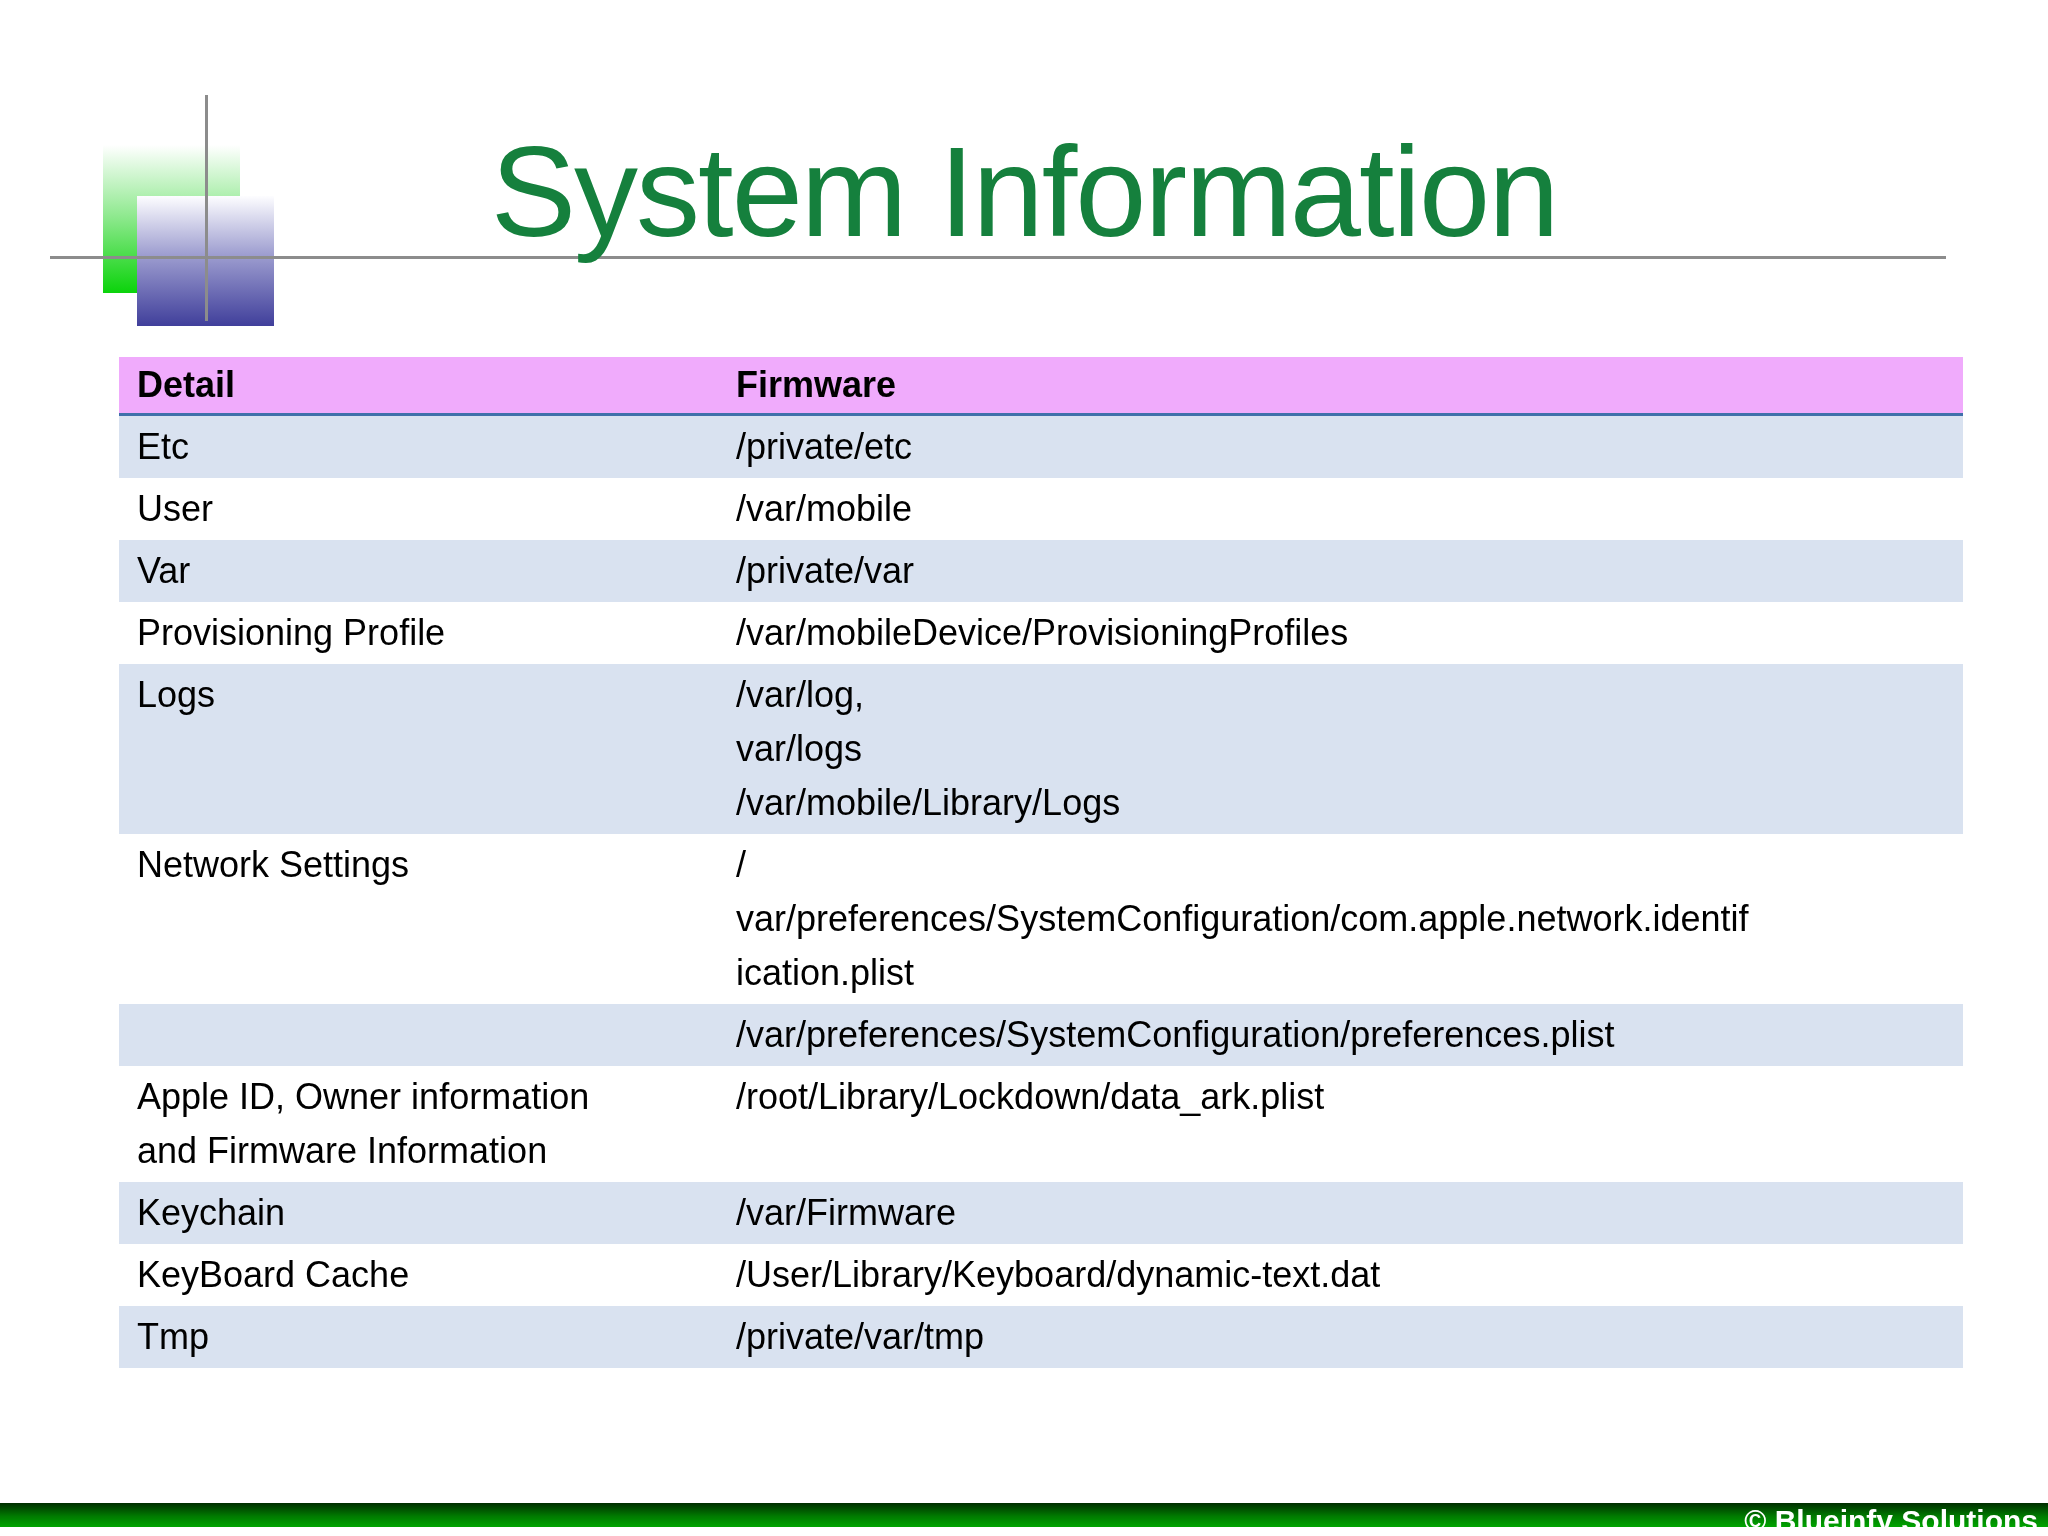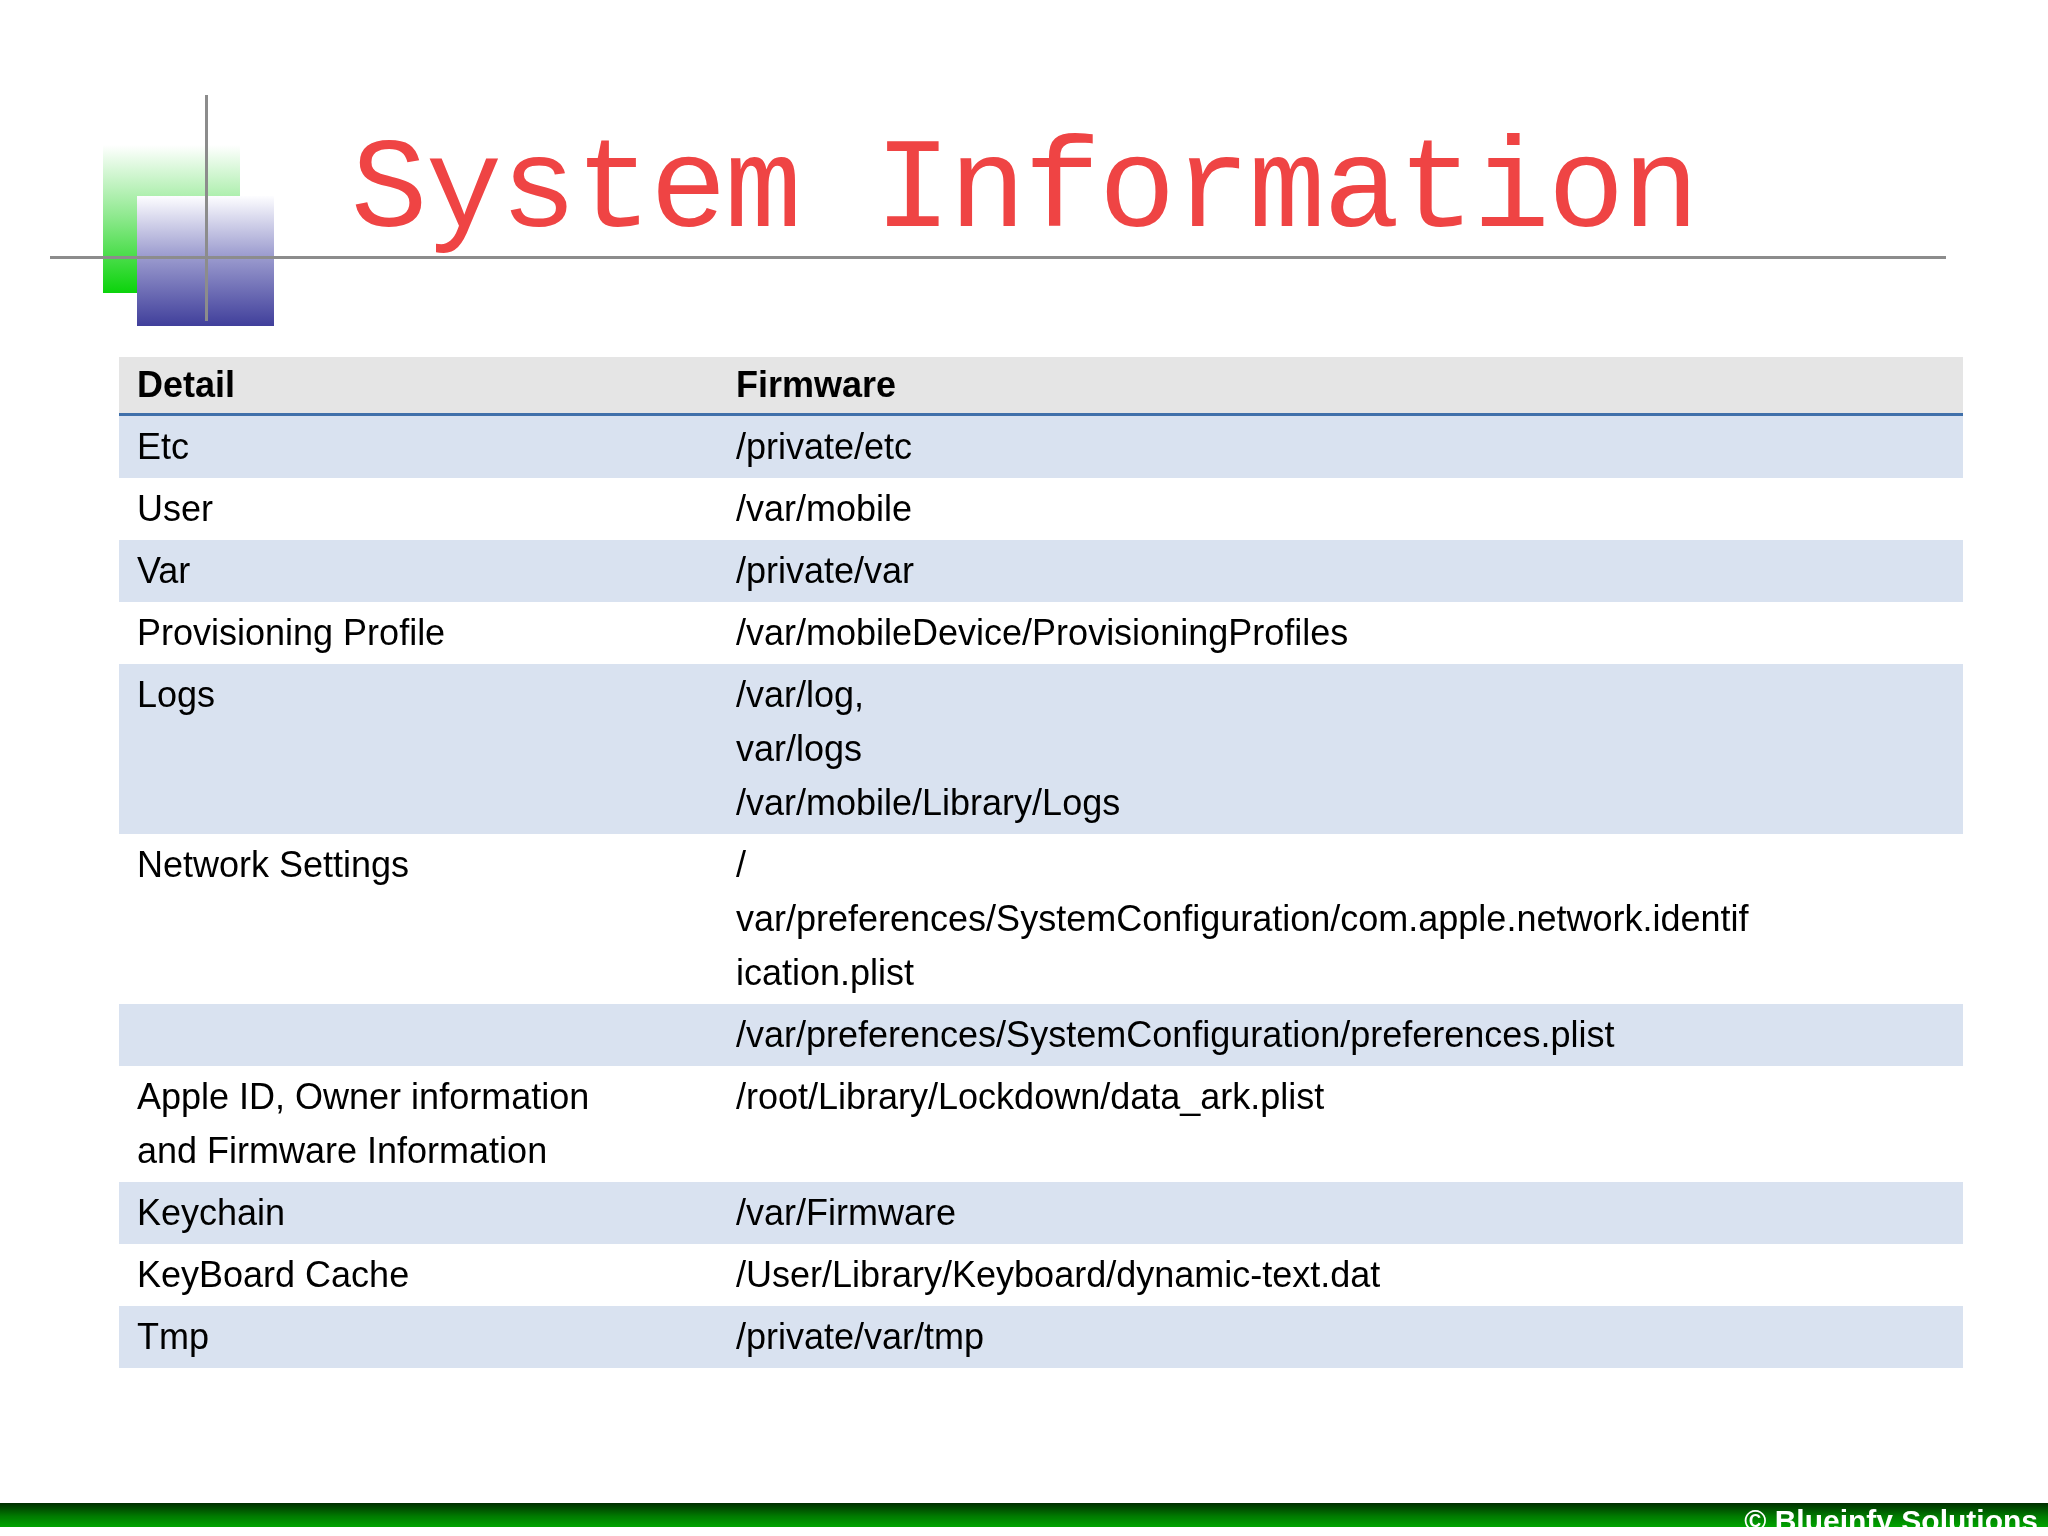--- a/index.html
+++ b/index.html
@@ -27,40 +27,40 @@
   .hrule {
     position: absolute; left: 50px; top: 256px; width: 1896px; height: 3px;
     background: #8c8c8c;
   }
 
   
   .slide-title {
     position: absolute; left: 0; top: 128px; width: 100%;
     text-align: center;
     font-size: 128px; line-height: 1; letter-spacing: -2px;
-    color: #ef4444; font-weight: 400; font-family: Liberation Mono, monospace;
+    color: #15803d; font-weight: 400;
   }
 
   
   .sys-table {
     position: absolute; left: 119px; top: 357px; width: 1844px;
     border-collapse: collapse; table-layout: fixed;
     font-size: 36px; color: #000000;
   }
   .sys-table col.c-detail { width: 599px; }
   .sys-table col.c-location { width: 1245px; }
   .sys-table th, .sys-table td {
     text-align: left; vertical-align: top;
     padding: 4px 18px 4px 18px;
     line-height: 54px;
     white-space: pre-wrap;
     overflow-wrap: break-word;
   }
   .sys-table thead th {
-    background: #e5e5e5;
+    background: #f0abfc;
     font-weight: bold;
     padding-top: 1px; padding-bottom: 1px;
     border-bottom: 3px solid #4070aa;
   }
   .sys-table tbody tr:nth-child(odd) td { background: #d9e2f0; }
   .sys-table tbody tr:nth-child(even) td { background: #ffffff; }
 
   
   .footer-bar {
     position: absolute; left: 0; top: 1503px; width: 2048px; height: 24px;

